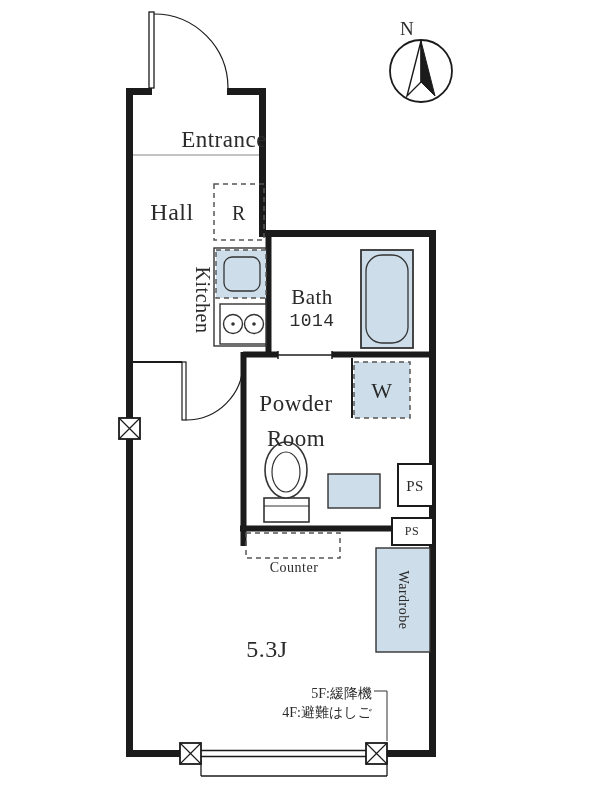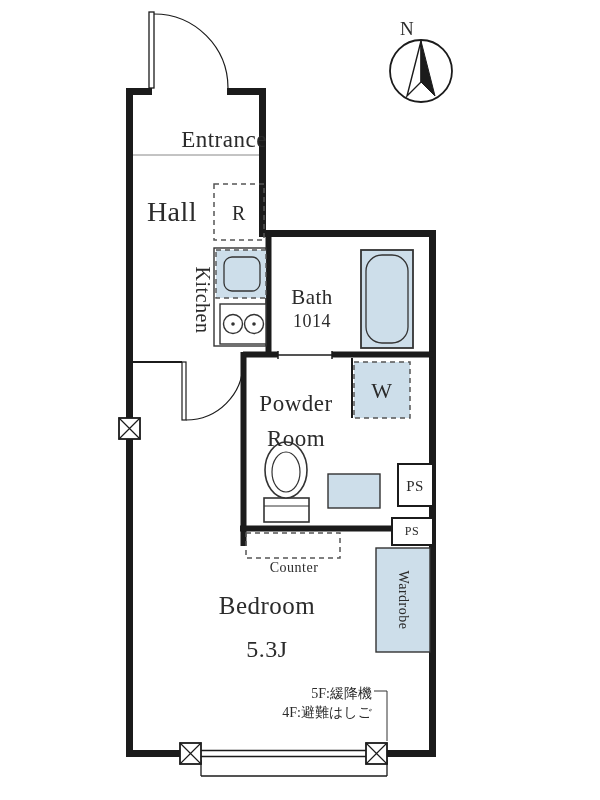--- a/index.html
+++ b/index.html
@@ -134,43 +134,42 @@
       <circle cx="421" cy="71" r="31" fill="#ffffff" stroke="#1b1b1b" stroke-width="1.8"></circle>
       <polygon points="421,41 407,96 421,82" fill="#ffffff" stroke="#1b1b1b" stroke-width="1.4"></polygon>
       <polygon points="421,41 435,96 421,82" fill="#1b1b1b" stroke="#1b1b1b" stroke-width="1"></polygon>
     </g>
   </svg>
 
   <div class="label" style="left:407px;top:29px;font-size:19px;">N</div>
 
   <div class="label" style="left:207px;top:140px;font-size:23px;margin-left:17px;">Entrance</div>
 
-  <div class="label" style="left:172px;top:212px;font-size:28px;">Hall</div>
+  <div class="label" style="left:172px;top:212px;font-size:24px;">Hall</div>
 
   <div class="label" style="left:239px;top:213px;font-size:20px;">R</div>
 
   <div class="label v" style="left:202px;top:300px;font-size:20px;">Kitchen</div>
 
   <div class="label" style="left:312px;top:297px;font-size:21px;">Bath</div>
 
-  <div class="label" style="left:312px;top:321px;font-size:18px;">1014</div>
+  <div class="label" style="left:312px;top:321px;font-size:18px;font-family:Liberation Mono, monospace;">1014</div>
 
   <div class="label" style="left:296px;top:404px;font-size:23px;">Powder</div>
 
   <div class="label" style="left:296px;top:427px;font-size:23px;margin-top:12px;">Room</div>
 
   <div class="label" style="left:382px;top:391px;font-size:22px;">W</div>
 
   <div class="label" style="left:415px;top:486px;font-size:15px;">PS</div>
 
   <div class="label" style="left:412px;top:531px;font-size:12px;">PS</div>
 
   <div class="label" style="left:294px;top:568px;font-size:14px;">Counter</div>
 
-  <div class="label" style="left:267px;top:606px;font-size:25px;">Bedroom</div>
 
   <div class="label" style="left:267px;top:649px;font-size:24px;text-align:right;">5.3J</div>
 
   <div class="label v" style="left:403px;top:600px;font-size:14px;">Wardrobe</div>
 
   <div class="notes">
     <div>5F:緩降機</div>
     <div>4F:避難はしご</div>
   </div>
 

